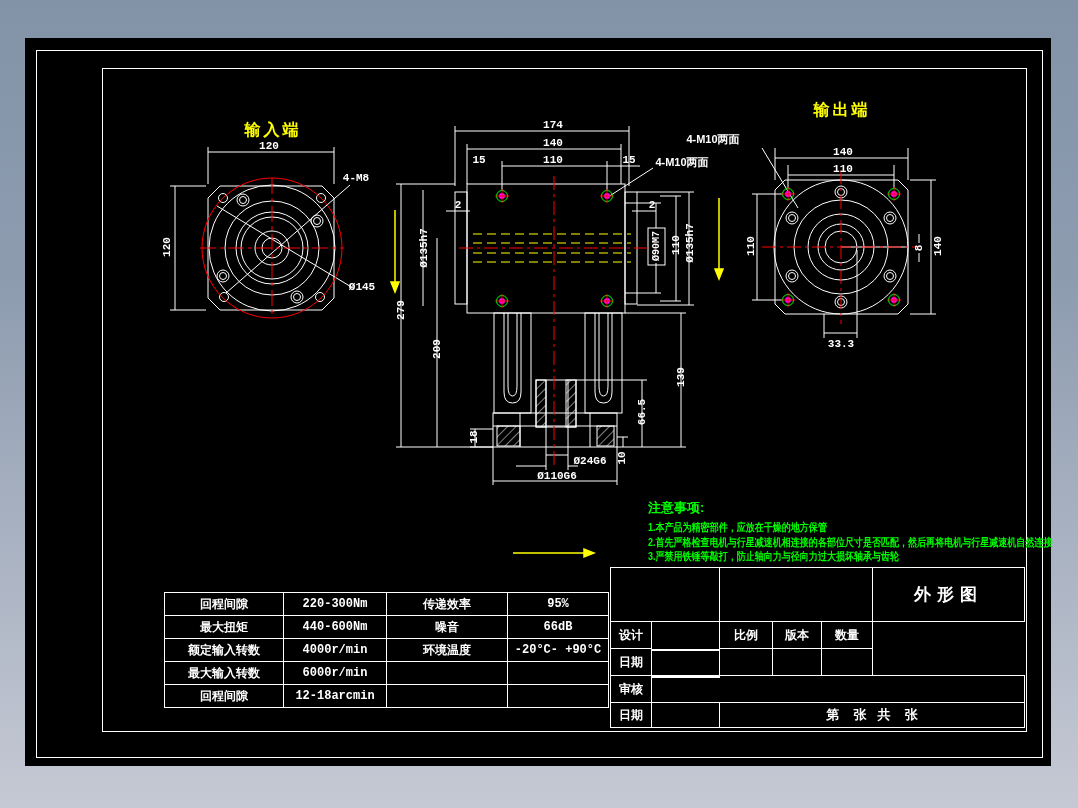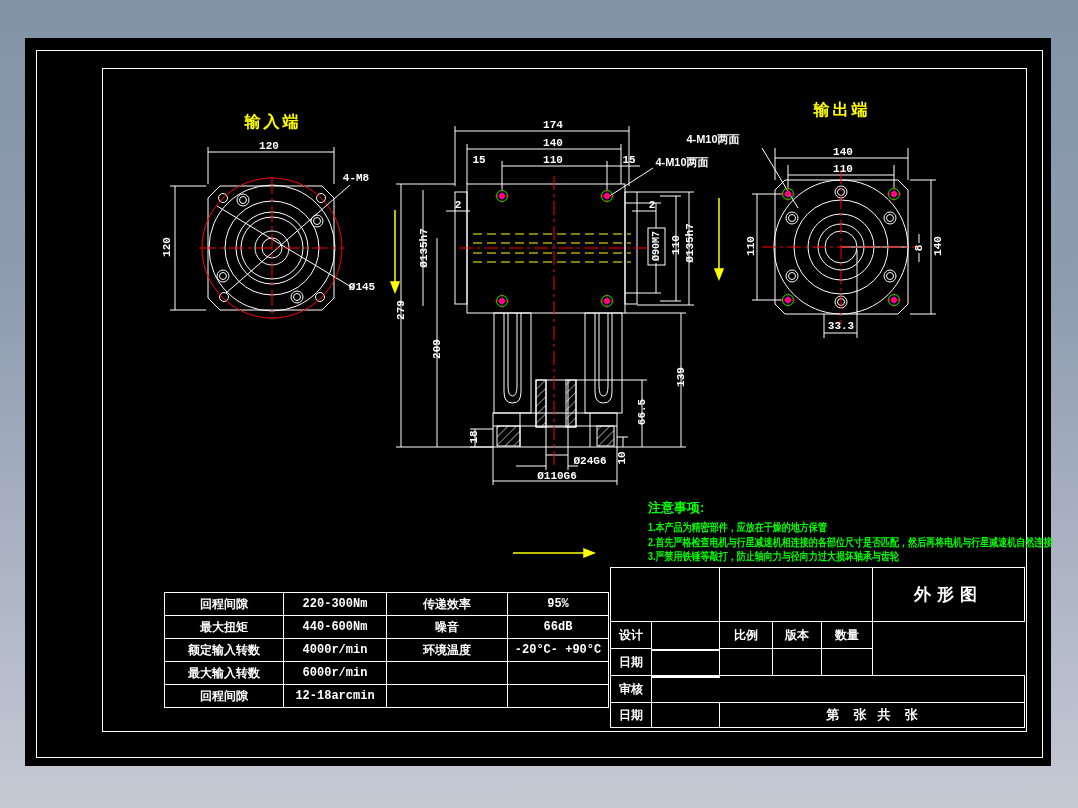--- a/index.html
+++ b/index.html
@@ -297,21 +297,21 @@
   <g stroke="#fff" fill="none" stroke-width="1">
     <polygon points="620,588 645,580 645,612 620,603"></polygon>
     <line x1="612" y1="596" x2="654" y2="596" stroke-dasharray="8 3 2 3"></line>
     <circle cx="682" cy="597" r="19"></circle>
     <circle cx="682" cy="597" r="10.5"></circle>
     <line x1="658" y1="597" x2="706" y2="597" stroke-dasharray="8 3 2 3"></line>
     <line x1="682" y1="573" x2="682" y2="621" stroke-dasharray="8 3 2 3"></line>
   </g>
 </svg>
 
-<span class="view-title" style="left:273px;top:122px">输入端</span>
+<span class="view-title" style="left:273px;top:130px">输入端</span>
 <span class="view-title" style="left:842px;top:110px">输出端</span>
 
 <span class="dim" style="left:269px;top:146px">120</span>
 <span class="dim rot" style="left:167px;top:247px">120</span>
 <span class="dim" style="left:356px;top:178px">4-M8</span>
 <span class="dim" style="left:362px;top:287px">Ø145</span>
 
 <span class="dim" style="left:553px;top:125px">174</span>
 <span class="dim" style="left:553px;top:143px">140</span>
 <span class="dim" style="left:553px;top:160px">110</span>
@@ -332,21 +332,21 @@
 <span class="dim rot" style="left:474px;top:437px">18</span>
 <span class="dim rot" style="left:622px;top:458px">10</span>
 <span class="dim" style="left:590px;top:461px">Ø24G6</span>
 <span class="dim" style="left:557px;top:476px">Ø110G6</span>
 
 <span class="dim" style="left:843px;top:152px">140</span>
 <span class="dim" style="left:843px;top:169px">110</span>
 <span class="dim rot" style="left:751px;top:246px">110</span>
 <span class="dim rot" style="left:938px;top:246px">140</span>
 <span class="dim rot" style="left:919px;top:248px">8</span>
-<span class="dim" style="left:841px;top:326px">33.3</span>
+<span class="dim" style="left:841px;top:344px">33.3</span>
 
 <div class="notes">
   <div class="nt">注意事项:</div>
   <div class="nl">1.本产品为精密部件，应放在干燥的地方保管</div>
   <div class="nl">2.首先严格检查电机与行星减速机相连接的各部位尺寸是否匹配，然后再将电机与行星减速机自然连接</div>
   <div class="nl">3.严禁用铁锤等敲打，防止轴向力与径向力过大损坏轴承与齿轮</div>
 </div>
 
 <table class="spec">
   <colgroup>

